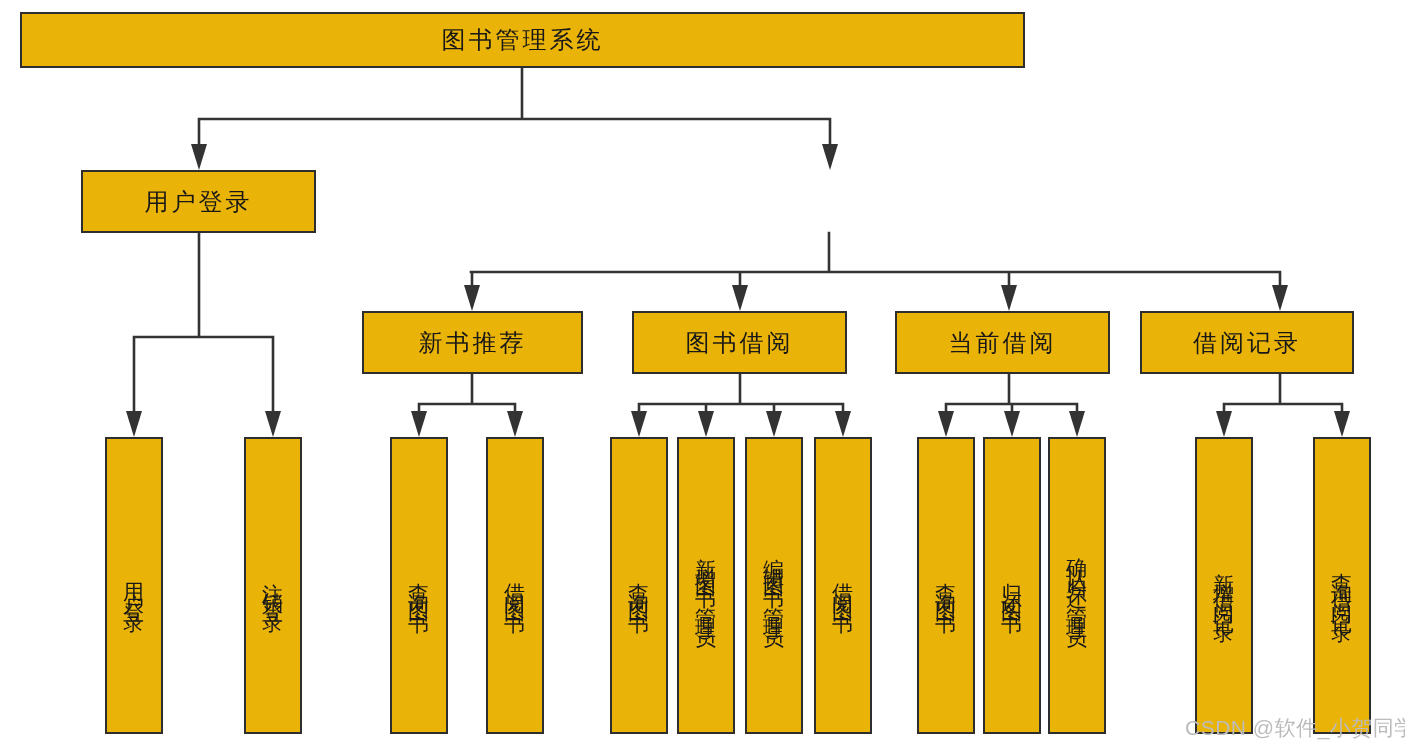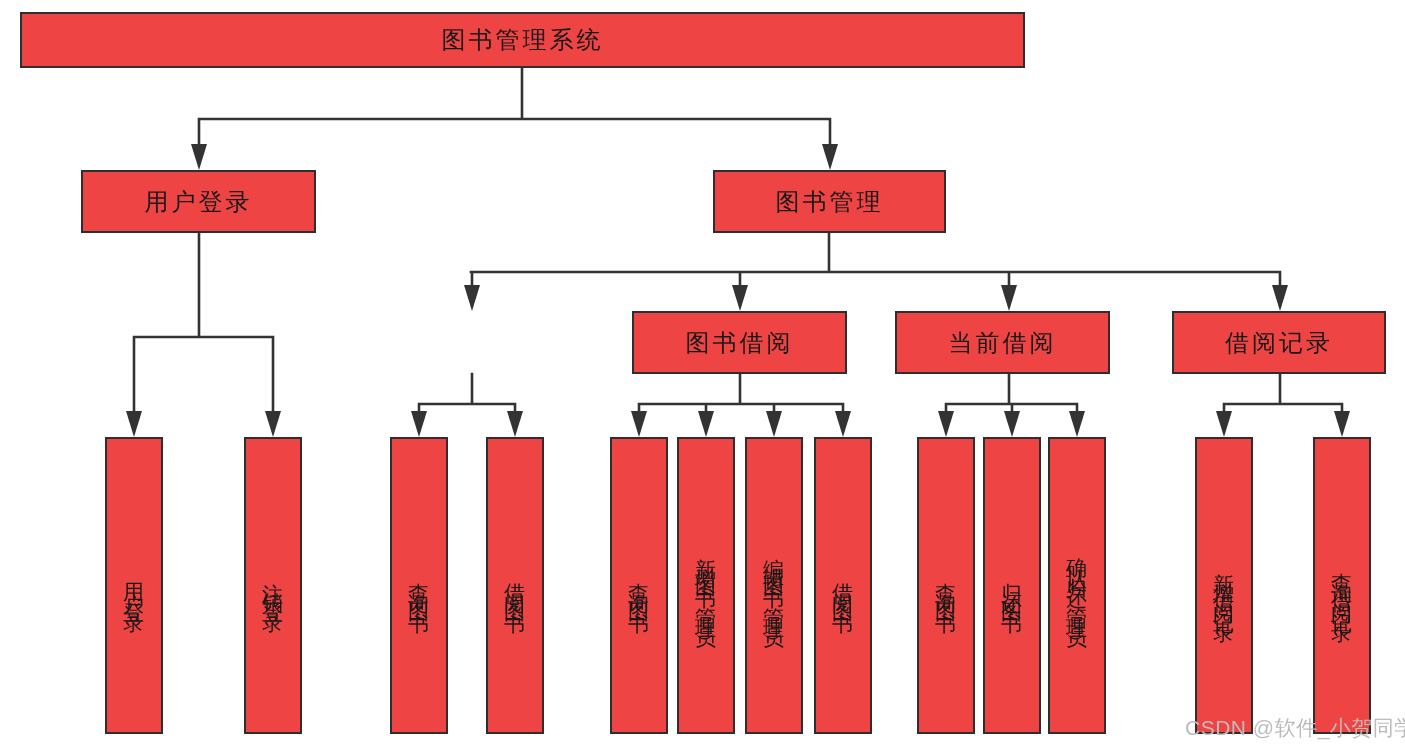--- a/index.html
+++ b/index.html
@@ -14,21 +14,21 @@
   .connectors {
     position: absolute;
     left: 0; top: 0;
     width: 1405px; height: 747px;
     pointer-events: none;
   }
   .node {
     position: absolute;
     box-sizing: border-box;
     border: 2.7px solid #2e2e2e;
-    background: #ef4444;
+    background: #eab308;
     display: flex;
     align-items: center;
     justify-content: center;
     color: #181818;
     text-align: center;
   }
   .h-node {
     font-size: 24px;
     letter-spacing: 3px;
     white-space: nowrap;
@@ -83,25 +83,25 @@
       <polygon points="1004,411 1020,411 1012,437"></polygon>
       <polygon points="1069,411 1085,411 1077,437"></polygon>
       <polygon points="1216,411 1232,411 1224,437"></polygon>
       <polygon points="1334,411 1350,411 1342,437"></polygon>
     </g>
   </svg>
 
   <div class="node h-node" style="left:20px; top:12px; width:1005px; height:56px;">图书管理系统</div>
 
   <div class="node h-node" style="left:81px; top:170px; width:235px; height:63px;">用户登录</div>
-  <div class="node h-node" style="left:713px; top:170px; width:233px; height:63px;">图书管理</div>
 
+  <div class="node h-node" style="left:362px; top:311px; width:221px; height:63px;">新书推荐</div>
   <div class="node h-node" style="left:632px; top:311px; width:215px; height:63px;font-family:Liberation Serif, serif;">图书借阅</div>
   <div class="node h-node" style="left:895px; top:311px; width:215px; height:63px;">当前借阅</div>
-  <div class="node h-node" style="left:1172px; top:311px; width:214px; height:63px;">借阅记录</div>
+  <div class="node h-node" style="left:1140px; top:311px; width:214px; height:63px;">借阅记录</div>
 
   <div class="node v-node" style="left:105px; top:437px; width:58px; height:297px;">用户登录</div>
   <div class="node v-node" style="left:244px; top:437px; width:58px; height:297px;">注销登录</div>
 
   <div class="node v-node" style="left:390px; top:437px; width:58px; height:297px;">查询图书</div>
   <div class="node v-node" style="left:486px; top:437px; width:58px; height:297px;">借阅图书</div>
 
   <div class="node v-node" style="left:610px; top:437px; width:58px; height:297px;">查询图书</div>
   <div class="node v-node" style="left:677px; top:437px; width:58px; height:297px;">新增图书（管理员）</div>
   <div class="node v-node" style="left:745px; top:437px; width:58px; height:297px;">编辑图书（管理员）</div>

